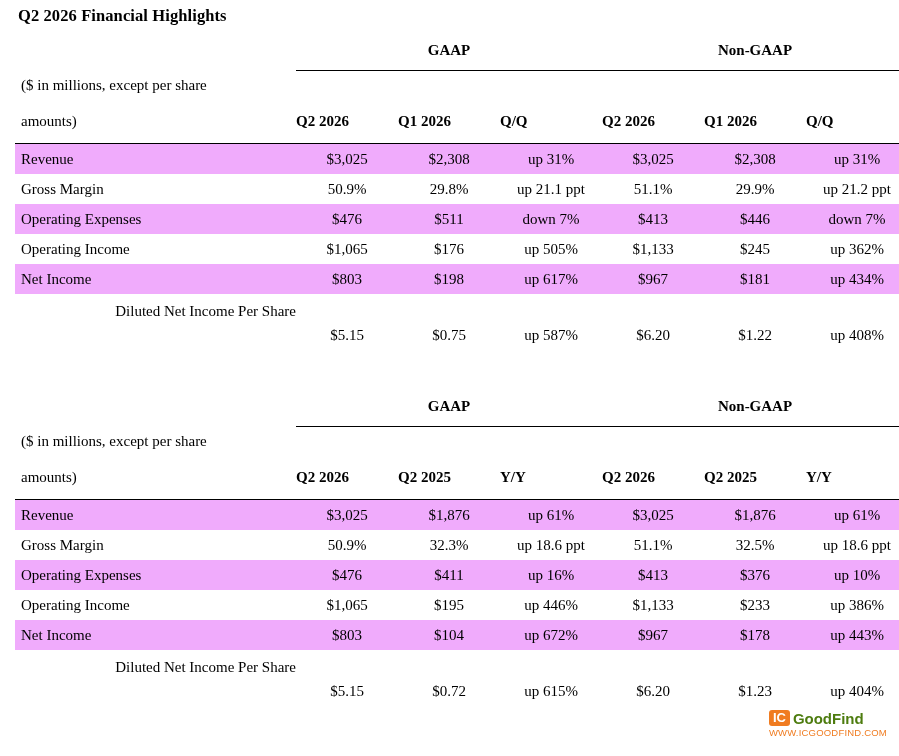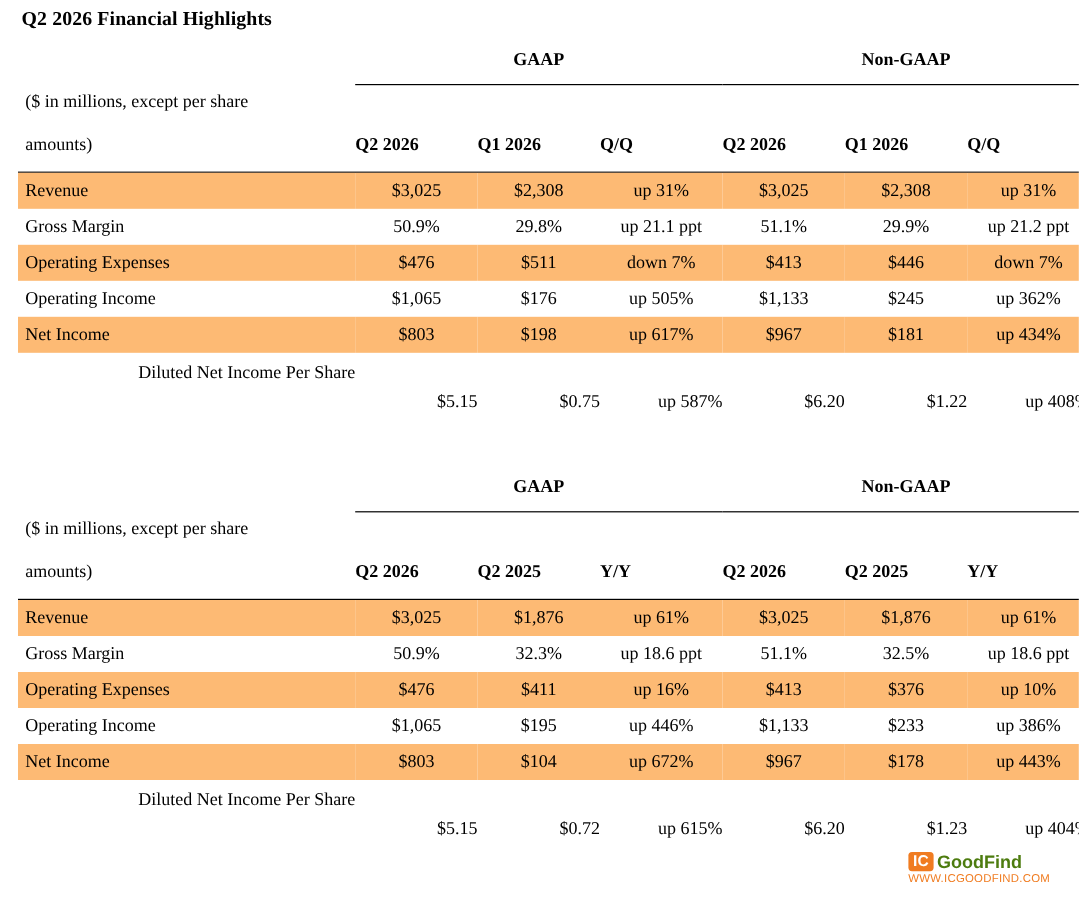--- a/index.html
+++ b/index.html
@@ -95,42 +95,42 @@
     height: 30px;
   }
   tr.data td.label {
     text-align: left;
     padding-left: 6px;
   }
   tr.data td.num {
     text-align: center;
   }
   tr.shade td {
-    background: #fdba74;
+    background: #f0abfc;
   }
   tr.eps-label td {
     height: 26px;
     vertical-align: bottom;
   }
   tr.eps-label td.label {
     text-align: right;
     padding-left: 6px;
   }
   tr.eps-vals td {
     height: 30px;
   }
   tr.eps-vals td.num {
-    text-align: right;
+    text-align: center;
   }
   .spacer-block {
     height: 36px;
   }
   .watermark {
     position: absolute;
-    right: 24px;
+    right: 12px;
     bottom: 18px;
     text-align: left;
     line-height: 1.05;
     pointer-events: none;
     margin-top: 32px;
   }
   .wm-top {
     display: flex;
     align-items: center;
     gap: 3px;

